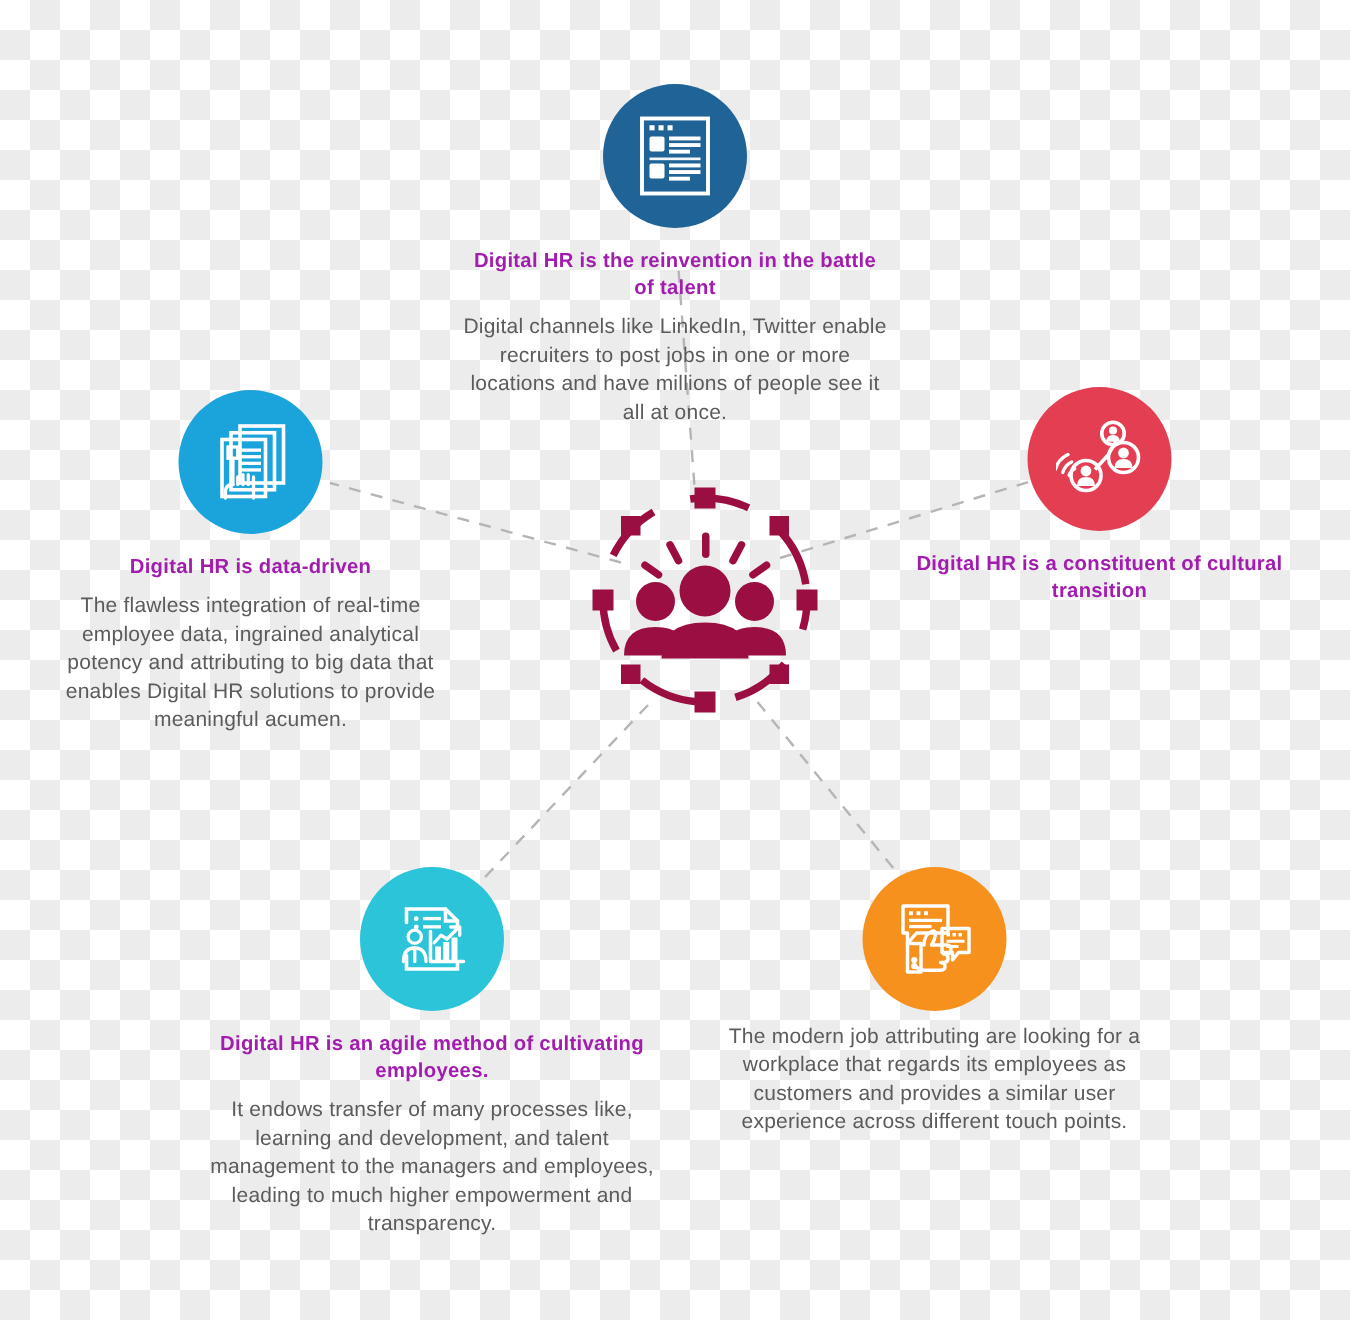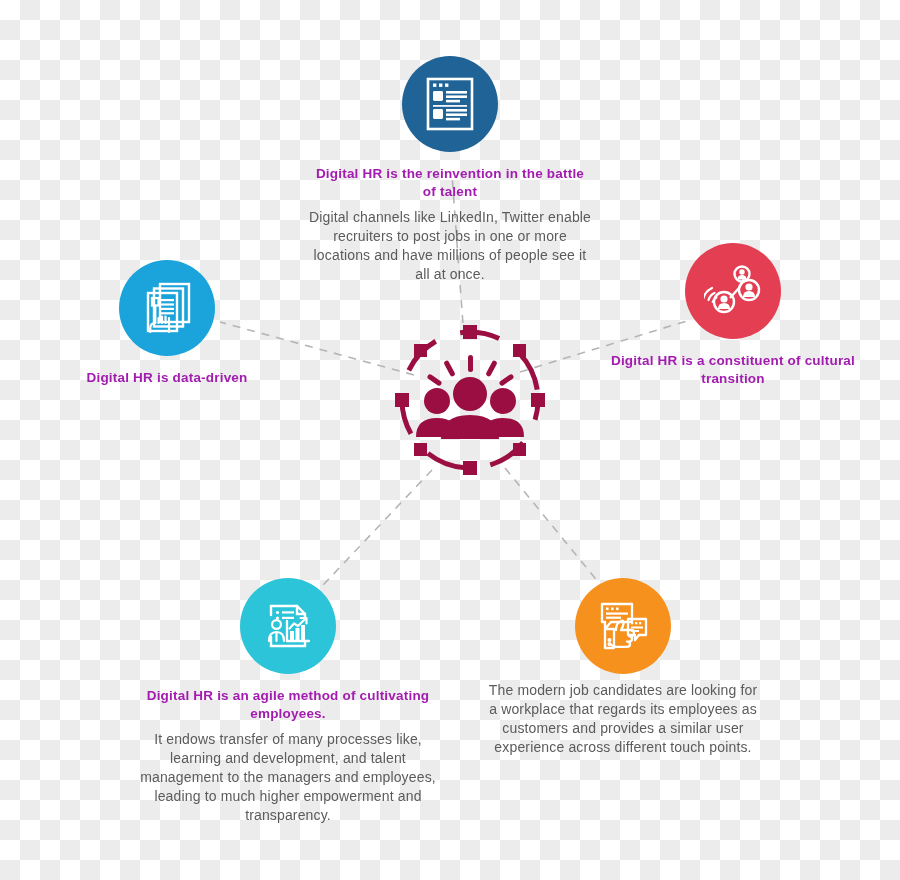--- a/index.html
+++ b/index.html
@@ -65,21 +65,21 @@
     color: #5b5b5b;
     line-height: 1.36;
     letter-spacing: 0.15px;
     margin-top: 7px;
     padding: 0 6px;
   }
 
   
   #node-reinvention { left: 300px; top: 56px; }
   #node-data-driven { left: 22px; top: 260px; width: 290px; }
-  #node-cultural    { left: 588px; top: 243px; width: 290px; text-align: center; }
+  #node-cultural    { left: 588px; top: 258px; width: 290px; text-align: center; }
   #node-agile       { left: 133px; top: 578px; width: 310px; }
   #node-experience  { left: 478px; top: 578px; width: 290px; }
 
   #hub {
     position: absolute;
     left: 385px;
     top: 315px;
     width: 170px;
     height: 170px;
   }
@@ -179,20 +179,21 @@
           <path d="M17.3 26.5 L17.3 44"></path>
           <path d="M17.3 44 q-5 0 -5 5 l0 4"></path>
           <path d="M20.5 39 l0 5"></path>
           <path d="M24 37.5 l0 6.5"></path>
           <path d="M27.5 37.5 l0 6.5"></path>
           <path d="M31 39 l0 14"></path>
         </g>
       </svg>
     </div>
     <div class="node-title">Digital HR is data-driven</div>
+    <div class="node-body">The flawless integration of real-time employee data, ingrained analytical potency and attributing to big data that enables Digital HR solutions to provide meaningful acumen.</div>
   </div>
 
   <div class="node" id="node-cultural">
     <div class="bubble" style="background:#E33E52;">
       <svg width="58" height="58" viewBox="0 0 58 58">
         <g fill="none" stroke="#ffffff" stroke-width="2.4">
           <line x1="26" y1="36" x2="35" y2="26"></line>
           <line x1="35" y1="26" x2="40" y2="17"></line>
           <circle cx="20" cy="40" r="10"></circle>
           <circle cx="45" cy="28" r="10"></circle>
@@ -278,16 +279,16 @@
           <rect x="37" y="33" width="8" height="2"></rect>
         </g>
         <g fill="none" stroke="#ffffff" stroke-width="2.3" stroke-linecap="round" stroke-linejoin="round">
           <path d="M22 33 q0 -7 5 -9 q3 -1.2 2.6 2.4 q-0.4 3.2 -2.6 6.6 l10 0 q3 0 3 3 q0 3 -3 3 l-2 0 q3 0 3 2.8 q0 2.8 -3 2.8 l-2 0 q3 0 3 2.6 q0 2.6 -3 2.6 l-11 0 q-3 0 -5 -2 "></path>
           <rect x="11" y="32" width="9" height="19"></rect>
           <circle cx="15.5" cy="47" r="0.9" fill="#ffffff"></circle>
           <circle cx="15.5" cy="43" r="0.9" fill="#ffffff"></circle>
         </g>
       </svg>
     </div>
-    <div class="node-body">The modern job candidates are looking for a workplace that regards its employees as customers and provides a similar user experience across different touch points.</div>
+    <div class="node-body">The modern job attributing are looking for a workplace that regards its employees as customers and provides a similar user experience across different touch points.</div>
   </div>
 
 </div>
 
 </body></html>

